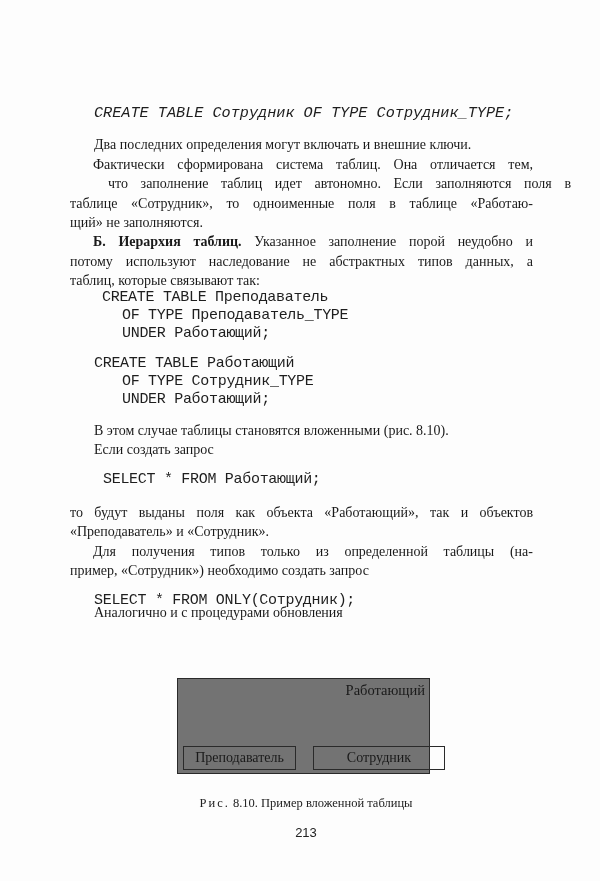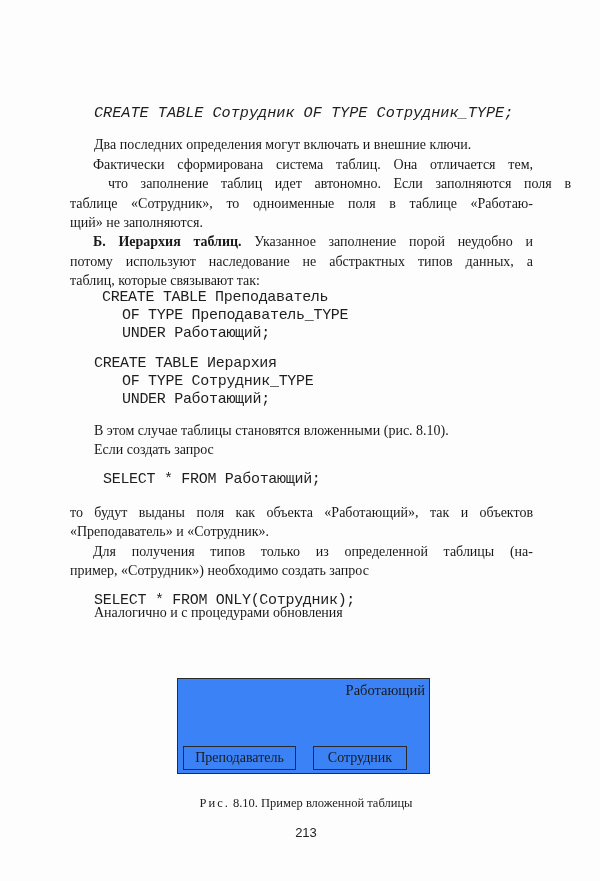--- a/index.html
+++ b/index.html
@@ -17,21 +17,21 @@
   }
   .code {
     position: absolute; white-space: nowrap;
     font-family: Liberation Mono, monospace;
     font-size: 15px; line-height: 18px; letter-spacing: -0.3px; color: #1e1e1e;
   }
   .code.italic-ish { font-style: italic; letter-spacing: 0; font-size: 15.2px; }
   b { font-weight: bold; }
   .fig-outer {
     position: absolute; left: 177px; top: 678px; width: 253px; height: 96px;
-    border: 1.3px solid #2a2a2a; box-sizing: border-box; background: #3b82f6;
+    border: 1.3px solid #2a2a2a; box-sizing: border-box; background: #737373;
   }
   .fig-label {
     position: absolute; font-family: "Liberation Serif", "DejaVu Serif", serif; font-size: 14.5px;
     color: #1a1a1a; white-space: nowrap;
   }
   .fig-inner {
     position: absolute; top: 67px; height: 24px; border: 1.3px solid #2a2a2a; box-sizing: border-box;
     display: flex; align-items: center; justify-content: center;
     font-family: "Liberation Serif", "DejaVu Serif", serif; font-size: 14px; color: #1a1a1a;
   }
@@ -60,21 +60,21 @@
   <div class="line" style="left:70px; top:213px;">щий» не заполняются.</div>
 
   <div class="line just" style="left:93px; width:440px; top:232px;"><b>Б. Иерархия таблиц.</b><span> Указанное заполнение порой неудобно и</span></div>
   <div class="line just" style="top:252px;">потому используют наследование не абстрактных типов данных, а</div>
   <div class="line" style="left:70px; top:271px;">таблиц, которые связывают так:</div>
 
   <div class="code" style="left:94px; top:289px;margin-left:8px;">CREATE TABLE Преподаватель</div>
   <div class="code" style="left:122px; top:307px;">OF TYPE Преподаватель_TYPE</div>
   <div class="code" style="left:122px; top:325px;">UNDER Работающий;</div>
 
-  <div class="code" style="left:94px; top:355px;">CREATE TABLE Иерархия</div>
+  <div class="code" style="left:94px; top:355px;">CREATE TABLE Работающий</div>
   <div class="code" style="left:122px; top:373px;">OF TYPE Сотрудник_TYPE</div>
   <div class="code" style="left:122px; top:391px;">UNDER Работающий;</div>
 
   <div class="line" style="left:94px; top:421px;">В этом случае таблицы становятся вложенными (рис. 8.10).</div>
   <div class="line" style="left:94px; top:440px;">Если создать запрос</div>
 
   <div class="code" style="left:94px; top:471px;margin-left:9px;">SELECT * FROM Работающий;</div>
 
   <div class="line just" style="top:503px;">то будут выданы поля как объекта «Работающий», так и объектов</div>
   <div class="line" style="left:70px; top:522px;">«Преподаватель» и «Сотрудник».</div>
@@ -84,21 +84,21 @@
 
   <div class="code" style="left:94px; top:592px;">SELECT * FROM ONLY(Сотрудник);</div>
 
   <div class="line" style="left:94px; top:603px;">Аналогично и с процедурами обновления</div>
 
   <div class="fig-outer">
     <div class="fig-label" style="right:4px; top:3px;">Работающий</div>
     <div class="fig-inner" style="left:5px; width:113px;">
       <span>Преподаватель</span>
     </div>
-    <div class="fig-inner" style="left:135px; width:94px;">
+    <div class="fig-inner" style="left:135px; width:132px;">
       <span>Сотрудник</span>
     </div>
   </div>
 
   <div class="caption"><span class="spaced">Рис.</span><span> 8.10. Пример вложенной таблицы</span></div>
 
   <div class="pagenum">213</div>
 
 </div>
 

